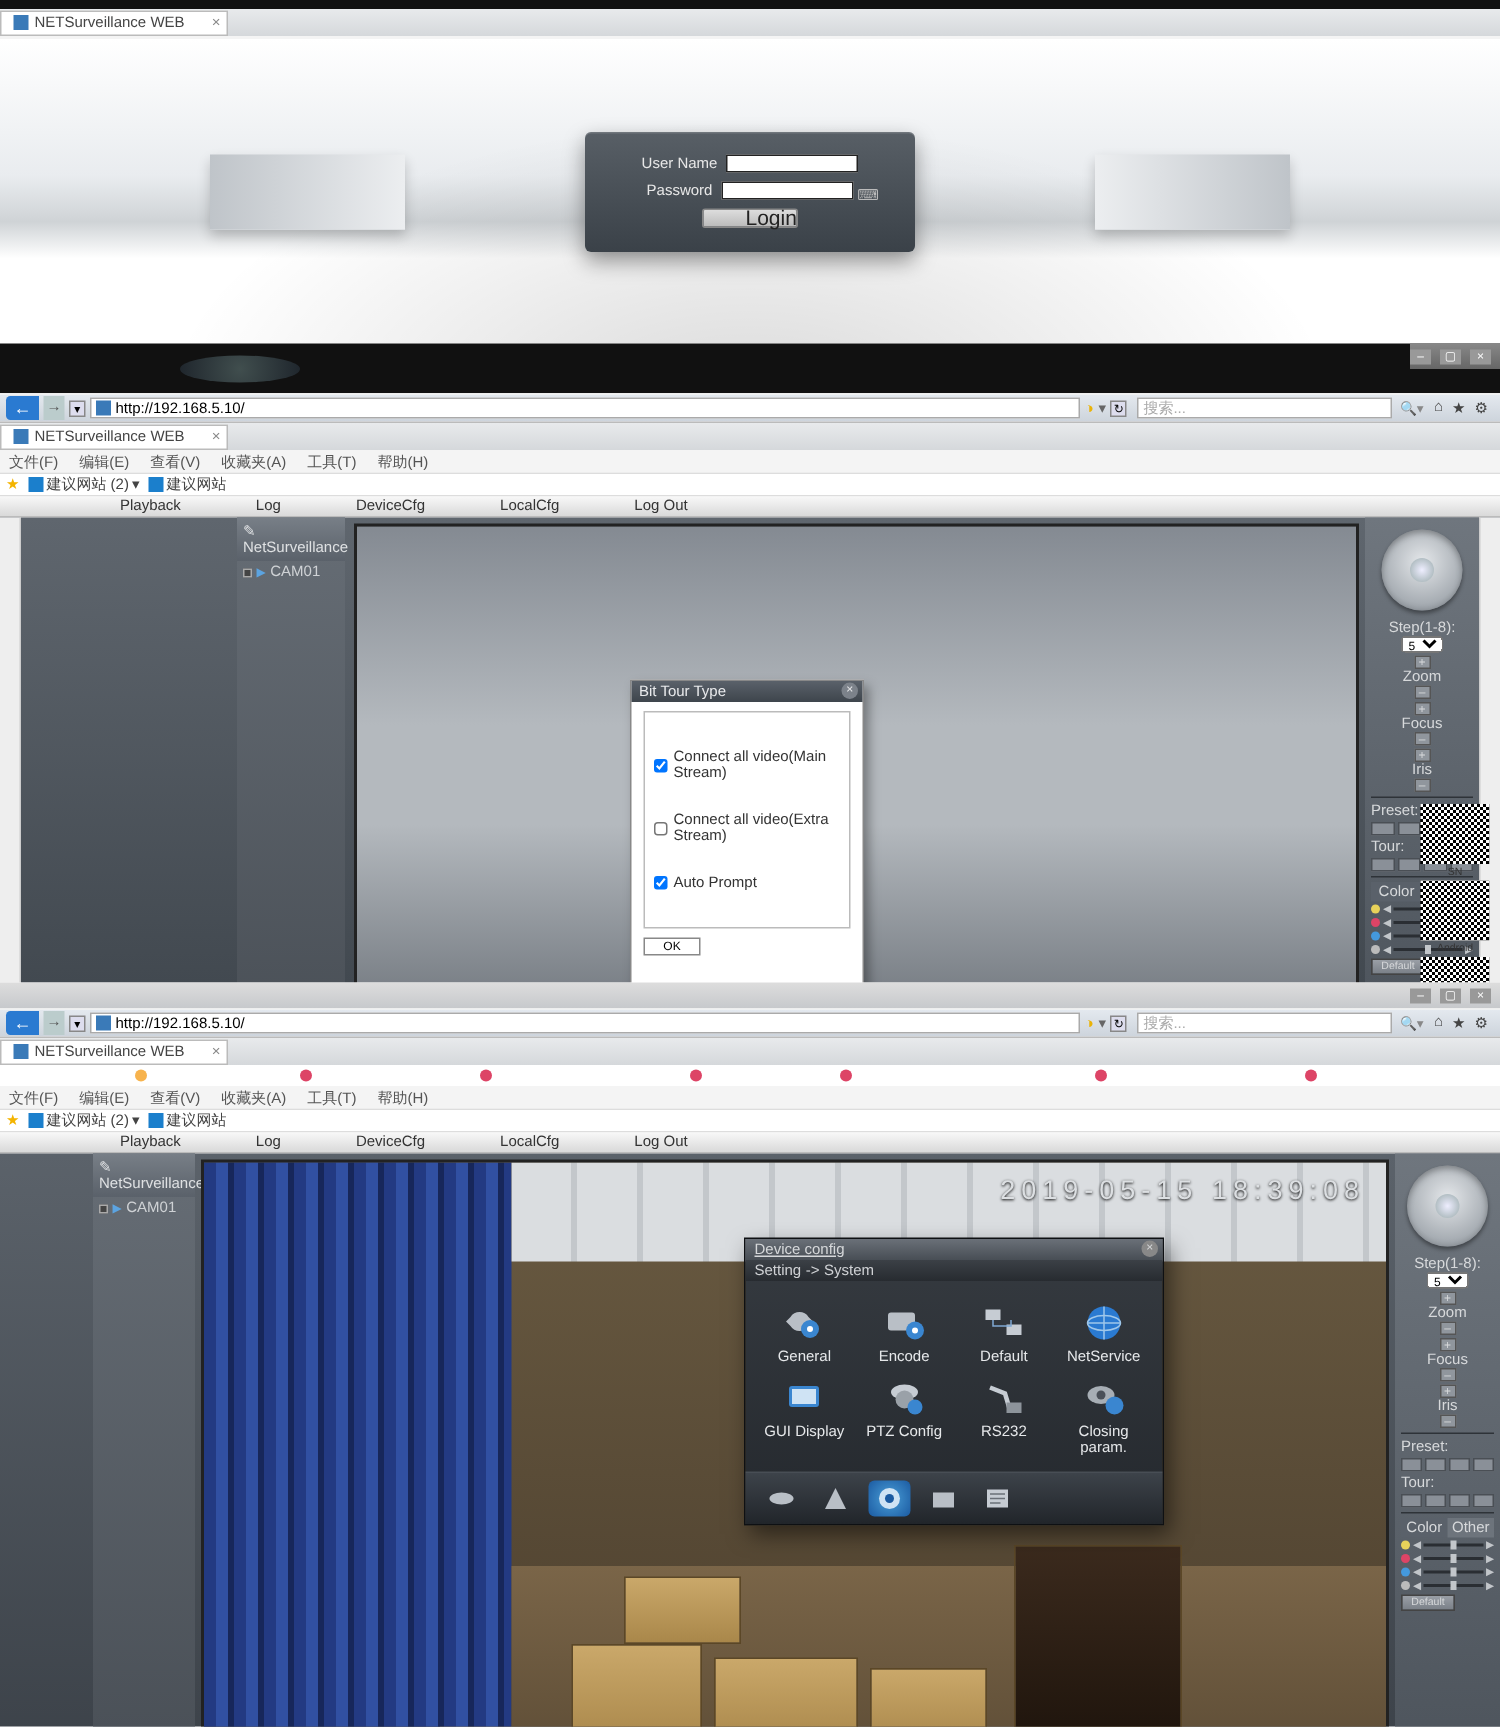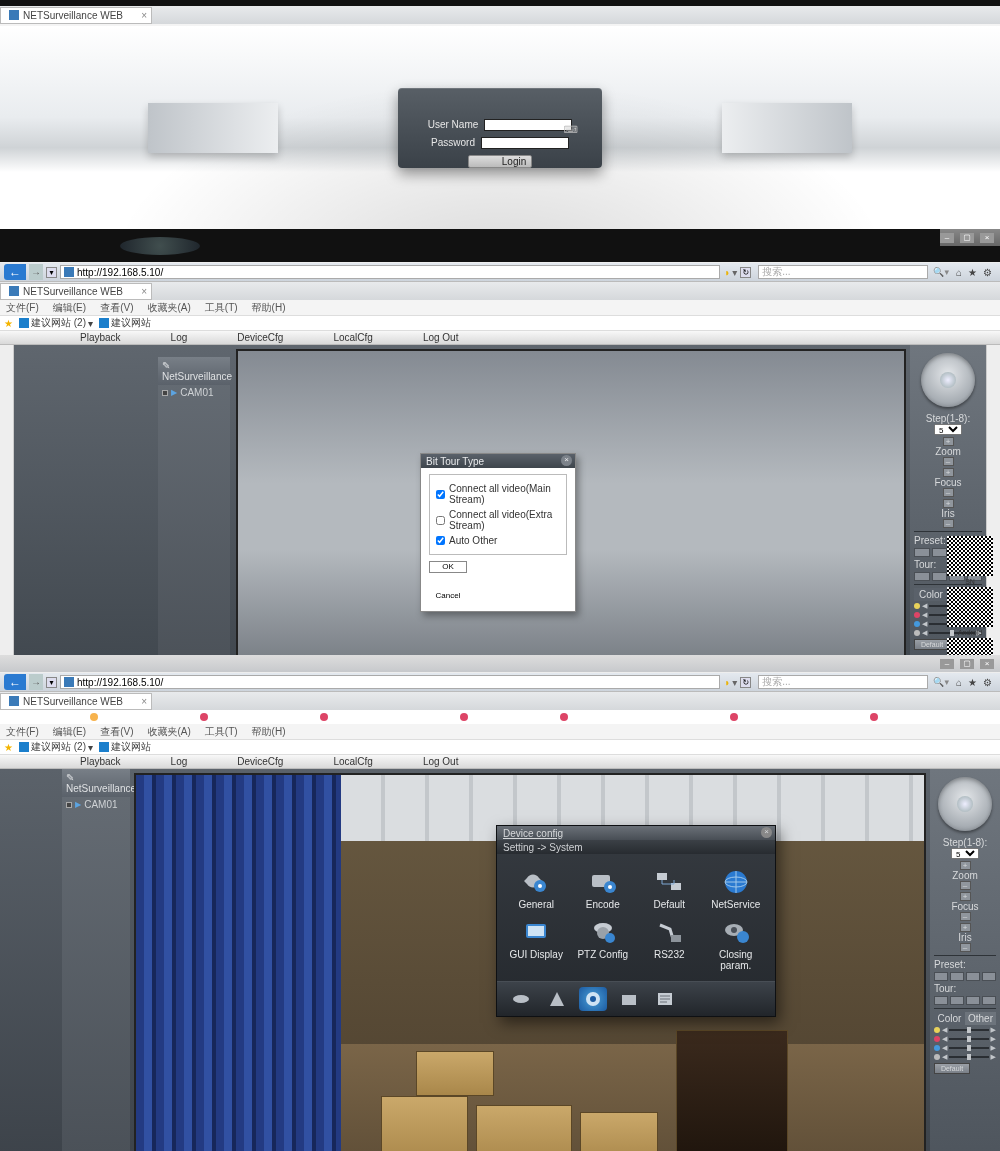--- a/index.html
+++ b/index.html
@@ -32,26 +32,26 @@
 #panel1 { width:1000px; height:229px; position:relative; background:#fff; }
 #p1-black { height:6px; background:#111; }
 #p1-lang { position:absolute; right:14px; top:31px; font-size:9px; color:#fff; }
 #p1-lang select { font-size:9px; }
 #p1-stage { position:absolute; left:0; right:0; top:26px; bottom:0;
   background:
    radial-gradient(ellipse at 50% 120%, rgba(0,0,0,.15) 0%, rgba(0,0,0,0) 55%),
    linear-gradient(#fff 0%, #e9ecef 45%, #cfd3d6 60%, #fff 72%, #fff 100%);
   display:flex; justify-content:center; align-items:center;
 }
-.login-box { width:204px; height:80px; background:linear-gradient(#585f66,#3a4148);
+.login-box { width:220px; height:80px; background:linear-gradient(#585f66,#3a4148);
   border-radius:4px; box-shadow:0 6px 14px rgba(0,0,0,.4), inset 0 1px rgba(255,255,255,.15);
-  display:flex; flex-direction:column; justify-content:flex-end; align-items:center; gap:6px; color:#e7e7e7; font-size:9px; position:relative; }
+  display:flex; flex-direction:column; justify-content:center; align-items:center; gap:6px; color:#e7e7e7; font-size:9px; position:relative; }
 .login-row { display:flex; align-items:center; gap:6px; }
 .login-row input { width:88px; height:12px; border:1px solid #222; background:#fff; font-size:9px; }
-.login-btn { width:64px; height:13px; background:linear-gradient(#ddd,#bbb); border:1px solid #888; font-size:10px; line-height:11px; text-align:center; cursor:pointer; color:#222; border-radius:2px;padding-left:28px; }
+.login-btn { width:64px; height:13px; background:linear-gradient(#ddd,#bbb); border:1px solid #888; font-size:14px; line-height:11px; text-align:center; cursor:pointer; color:#222; border-radius:2px;padding-left:28px; }
 .kbd-icon { position:absolute; right:24px; top:36px; color:#bbb; font-size:10px; cursor:pointer; }
 .side-block { width:130px; height:50px; background:linear-gradient(90deg,#bfc4c9,#eceef0);
   box-shadow:0 4px 8px rgba(0,0,0,.2); }
 .side-block.right { background:linear-gradient(270deg,#bfc4c9,#eceef0); }
 .side-wrap { display:flex; gap:120px; align-items:center; }
 
 
 #panel2 { width:1000px; height:426px; position:relative; background:#fff; }
 #p2-black { height:33px; background:#111; position:relative; }
 #p2-black .ghost { position:absolute; left:120px; top:8px; width:80px; height:18px; background:radial-gradient(circle,#8aa,#345); border-radius:50%; opacity:.4; }
@@ -96,21 +96,21 @@
    repeating-linear-gradient(0deg,#000 0 2px,#fff 2px 4px),
    repeating-linear-gradient(90deg,#000 0 2px,#fff 2px 4px);
    background-blend-mode:difference; }
 .qr-lbl { font-size:7px; text-align:center; color:#333; }
 
 
 .dlg { position:absolute; left:420px; top:108px; width:156px; background:#fff; border:1px solid #888; box-shadow:3px 4px 7px rgba(0,0,0,.35); }
 .dlg-title { height:14px; background:linear-gradient(#5a616a,#3e454c); color:#e9eaec; font-size:8px; display:flex; align-items:center; padding:0 16px 0 5px; position:relative; }
 .dlg-title .x { position:absolute; right:3px; top:1px; width:11px; height:11px; background:#7c828a; border-radius:50%; text-align:center; line-height:10px; font-size:8px; cursor:pointer; }
 .dlg-body { padding:6px 8px 8px; }
-.chk-row { display:flex; align-items:center; gap:4px; font-size:8px; color:#333; margin:4px 0; }
+.chk-row { display:flex; align-items:center; gap:4px; font-size:8px; color:#333; margin:20px 0; }
 .chk-row input { width:9px; height:9px; }
 .dlg-foot { display:flex; gap:18px; justify-content:center; margin-top:6px;flex-direction:column; }
 .dlg-btn { width:38px; height:12px; border:1px solid #888; background:#fff; font-size:8px; line-height:10px; text-align:center; cursor:pointer; }
 
 
 #panel3 { width:1000px; height:496px; position:relative; background:#fff; }
 .pastel-bar { height:14px; position:relative; overflow:hidden; background:#fff; }
 .pastel-bar .dot { position:absolute; top:3px; width:8px; height:8px; border-radius:50%; }
 .app-body3 { display:flex; height:426px; background:linear-gradient(#5b626a,#3a4047); position:relative; }
 .tree3 { width:68px; }
@@ -257,21 +257,21 @@
     <span>Playback</span>
     <span>Log</span>
     <span>DeviceCfg</span>
     <span>LocalCfg</span>
     <span>Log Out</span>
   </div>
 
   <div class="app-body">
     <div class="left-scroll"></div>
     <div style="width:144px;"></div>
-    <div class="tree" style="position:absolute;left:158px;top:12px;bottom:0;">
+    <div class="tree" style="position:absolute;left:158px;top:0;bottom:0;">
       <div class="tree-hd">✎ <span>NetSurveillance</span></div>
       <div class="tree-row">
         <span class="dot"></span>
           <span class="play">▶</span>
         <span>CAM01</span>
       </div>
     </div>
     <div class="video-area" style="margin-left:78px;"></div>
 
     <div class="ptz">
@@ -420,21 +420,21 @@
           <label class="chk-row">
               <input type="checkbox" checked="" style="">
               <span>Connect all video(Main Stream)</span>
             </label>
           <label class="chk-row">
               <input type="checkbox" style="">
               <span>Connect all video(Extra Stream)</span>
             </label>
           <label class="chk-row">
               <input type="checkbox" checked="" style="">
-              <span>Auto Other</span>
+              <span>Auto Prompt</span>
             </label>
         </div>
         <div class="dlg-foot">
           <div class="dlg-btn">OK</div>
           <div class="dlg-btn" style="border:none;">Cancel</div>
         </div>
       </div>
     </div>
 
     <div class="green-bubble"></div>
@@ -523,20 +523,21 @@
       <div class="curtain"></div>
       <div class="ceiling"></div>
       <div class="floor"></div>
       <div class="boxes">
         <div class="box" style="left:2%;bottom:0;width:20%;height:46%;"></div>
         <div class="box" style="left:24%;bottom:0;width:22%;height:40%;"></div>
         <div class="box" style="left:48%;bottom:0;width:18%;height:35%;"></div>
         <div class="box" style="left:10%;bottom:46%;width:18%;height:30%;"></div>
         <div class="box" style="left:70%;bottom:0;width:26%;height:90%;background:linear-gradient(#3b2a1d,#1e140c);"></div>
       </div>
+      <div class="timestamp">2019-05-15 18:39:08</div>
 
       <div class="dev-cfg">
         <div class="dev-title">
           <span>Device config</span>
           <span class="x">×</span>
         </div>
         <div class="dev-crumb">
           <span>Setting</span>
             <span>-&gt;</span>
             <span>System</span>

